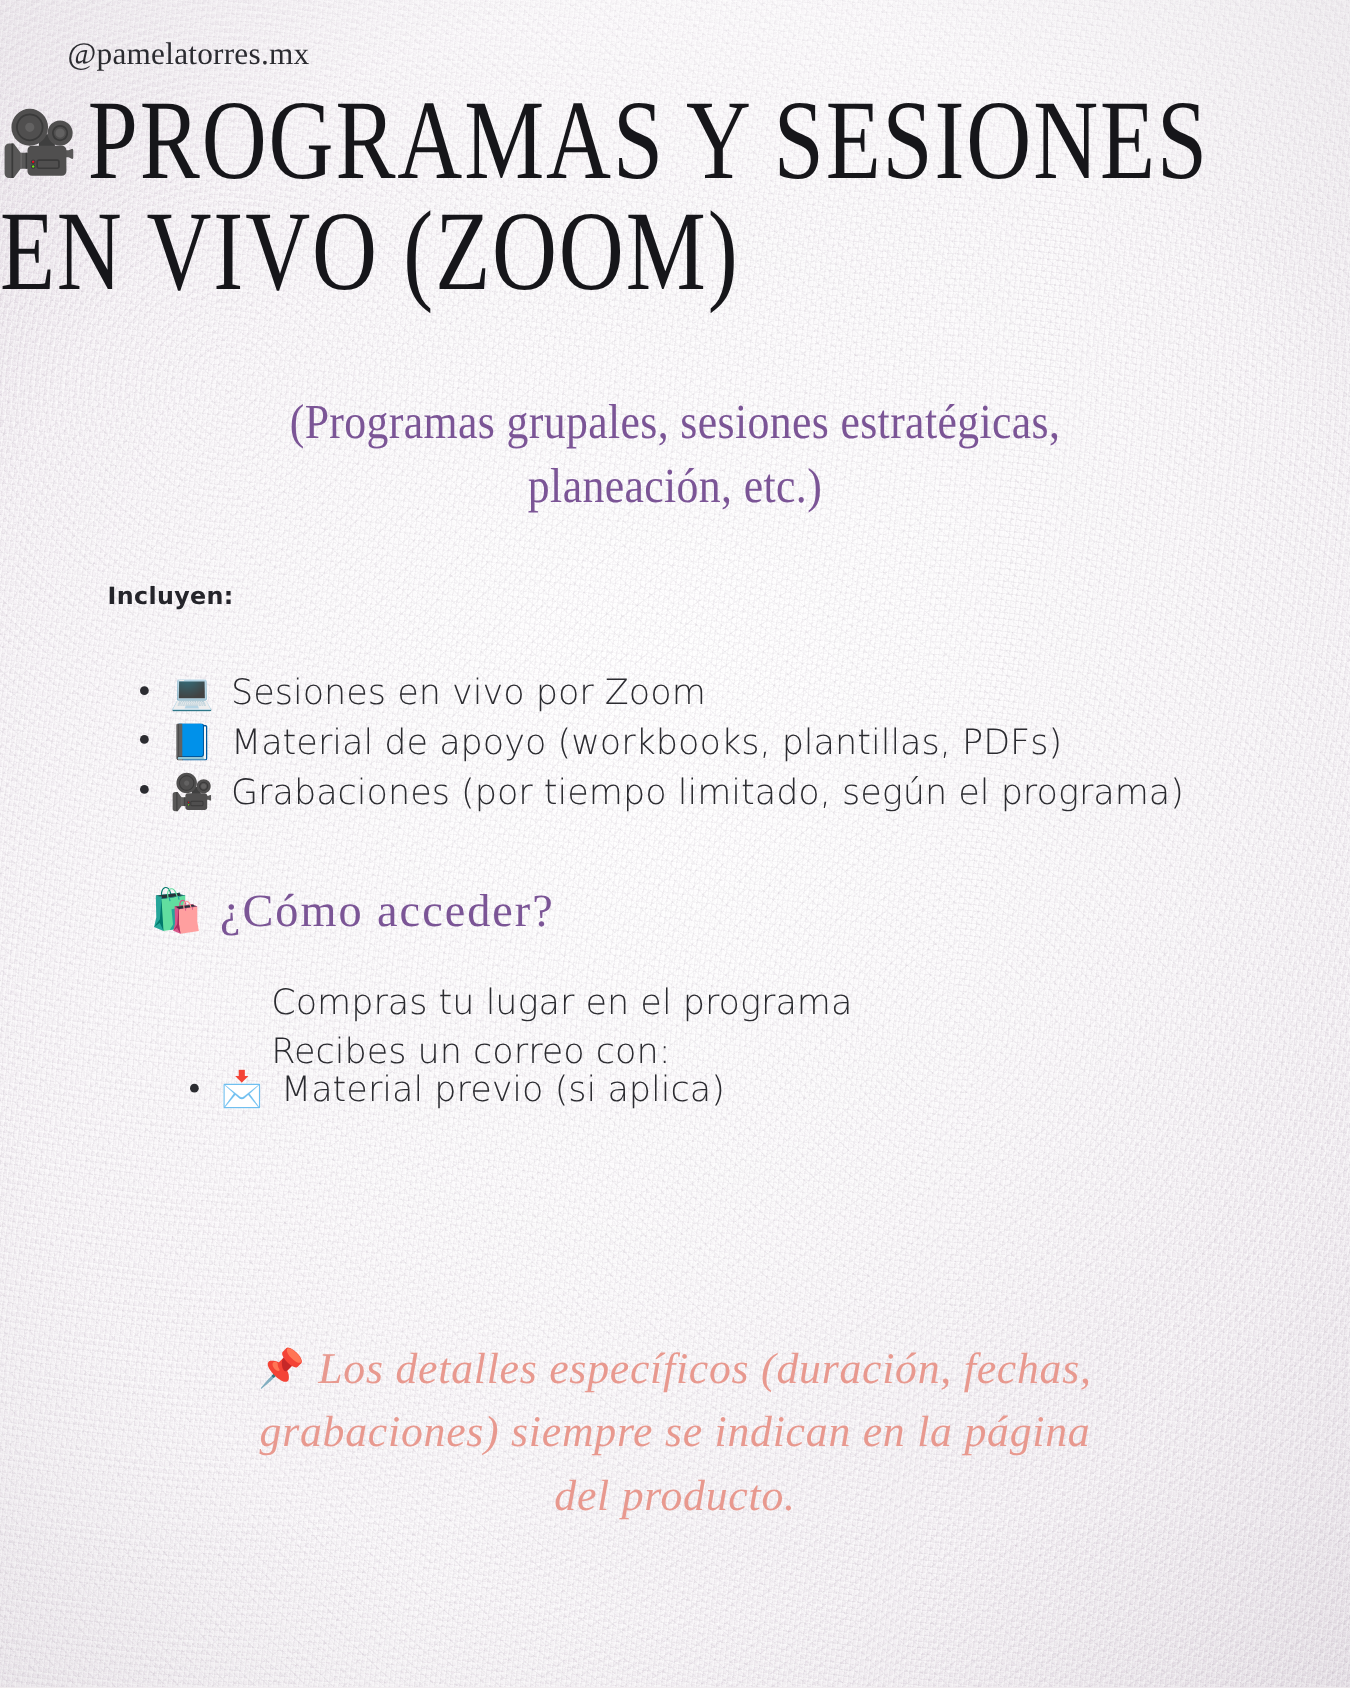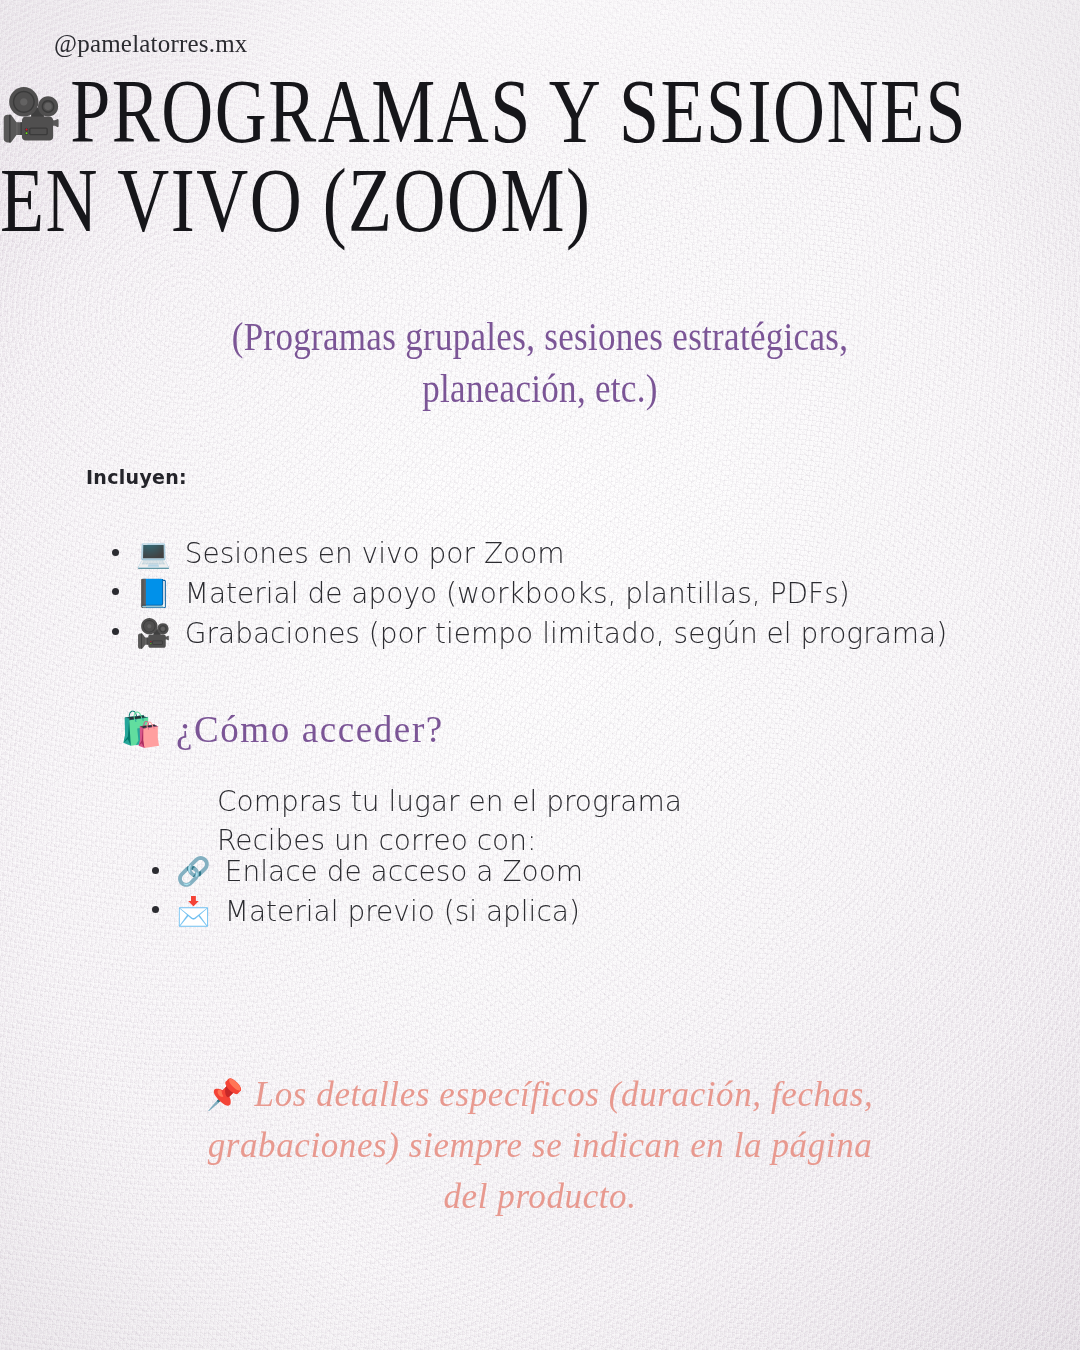--- a/index.html
+++ b/index.html
@@ -284,25 +284,20 @@
     </div>
 
     <div class="plain-steps">
       <div>Compras tu lugar en el programa</div>
       <div>Recibes un correo con:</div>
     </div>
 
     <ul class="blist" id="acceder-list">
       <li>
         <span class="dot"></span>
-        <span class="emj">🔗</span>
-        <span>Enlace de acceso a Zoom</span>
-      </li>
-      <li>
-        <span class="dot"></span>
         <span class="emj">📩</span>
         <span>Material previo (si aplica)</span>
       </li>
     </ul>
 
     <div class="footnote">
       <span class="pin">📌</span><span>Los detalles específicos (duración, fechas,</span>
       <div>grabaciones)  siempre se indican en la página</div>
       <div>del producto.</div>
     </div>

